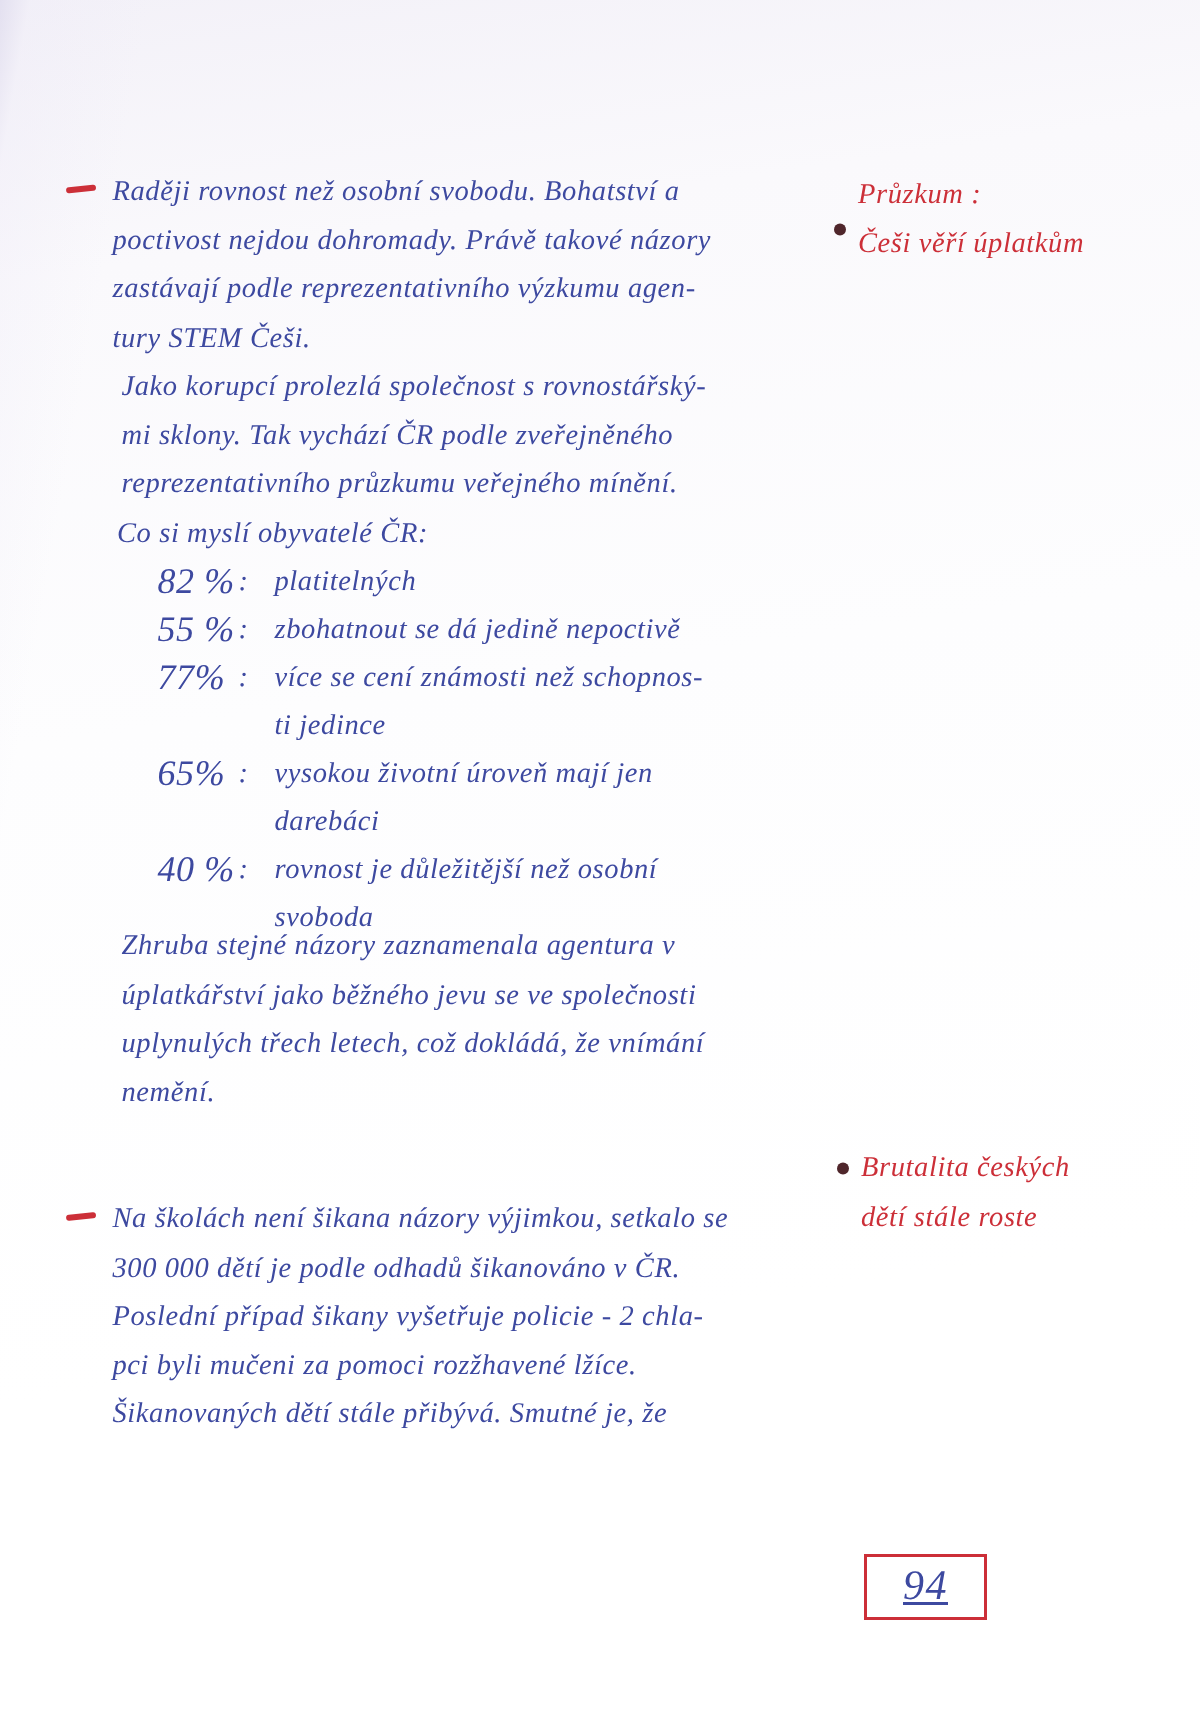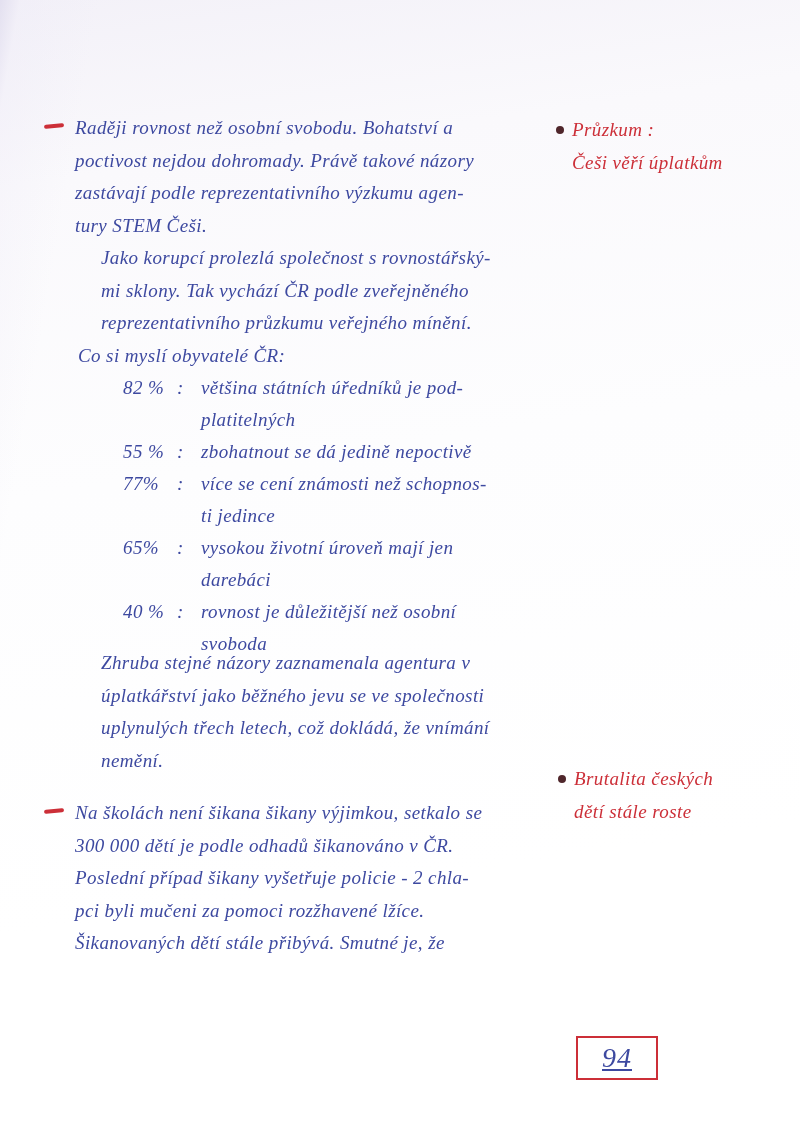--- a/index.html
+++ b/index.html
@@ -12,37 +12,37 @@
     color:var(--ink,#3d49a0);
     background:
       linear-gradient(100deg, rgba(214,210,233,0.55) 0%, rgba(238,235,247,0.35) 2%, rgba(255,255,255,0) 10%),
       linear-gradient(172deg, #f3f1f8 0%, #faf9fc 15%, #fdfdfe 40%, #ffffff 75%);
   }
   .section{position:absolute;width:520px;}
   .sec1{top:112px;left:44px;}
   .sec2{top:797px;left:44px;}
   .body{margin-left:31px;width:505px;}
   .line{line-height:32.5px;font-size:19px;letter-spacing:0.4px;white-space:nowrap;}
-  .para.indent1{margin-left:26px;}
+  .para.indent1{margin-left:6px;}
   .question{margin-left:3px;}
   .stats{margin-left:30px;}
   .stat-row{display:flex;line-height:32px;}
   .stat-row .line{line-height:32px;}
-  .stat-value{display:inline-block;width:54px;font-size:19px;letter-spacing:0.4px;white-space:nowrap;margin-left:18px;}
+  .stat-value{display:inline-block;width:54px;font-size:24px;letter-spacing:0.4px;white-space:nowrap;}
   .stat-colon{display:inline-block;width:24px;font-size:19px;}
   .stat-lines{flex:1;}
   .para3{margin-top:-13px;}
   .dash{
     position:absolute;left:0;top:12px;
     width:20px;height:3.5px;border-radius:2px;
     background:var(--accent,#cc2f38);
     transform:rotate(-6deg);
   }
   .sidenote{position:absolute;display:flex;color:var(--accent,#cc2f38);}
-  .note1{top:114px;left:556px;}
+  .note1{top:114px;left:556px;align-items:center;}
   .note2{top:763px;left:558px;}
   .bullet{
     width:8px;height:8px;border-radius:50%;
     background:var(--bullet,#4f262b);
     margin:12px 8px 0 0;flex:none;
   }
   .note-text .line{font-size:19px;}
   .page-box{
     position:absolute;left:576px;top:1036px;
     width:78px;height:40px;
@@ -72,21 +72,20 @@
           <div class="line">mi sklony. Tak vychází ČR podle zveřejněného</div>
           <div class="line">reprezentativního průzkumu veřejného mínění.</div>
         </div>
       <div class="line question">Co si myslí obyvatelé ČR:</div>
       <div class="stats">
 
           <div class="stat-row">
             <span class="stat-value">82 %</span>
             <span class="stat-colon">:</span>
             <div class="stat-lines">
-              <div class="line">většina státních úředníků je pod-</div>
               <div class="line">platitelných</div>
             </div>
           </div>
 
           <div class="stat-row">
             <span class="stat-value">55 %</span>
             <span class="stat-colon">:</span>
             <div class="stat-lines">
               <div class="line">zbohatnout se dá jedině nepoctivě</div>
             </div>
@@ -135,21 +134,21 @@
       <div class="line">Průzkum :</div>
       <div class="line">Češi věří úplatkům</div>
     </div>
   </div>
 
   <div class="section sec2">
     <div class="dash"></div>
     <div class="body">
       <div class="para">
 
-      <div class="line">Na školách není šikana šikany výjimkou, setkalo se</div>
+      <div class="line">Na školách není šikana názory výjimkou, setkalo se</div>
           <div class="line">300 000 dětí je podle odhadů šikanováno v ČR.</div>
           <div class="line">Poslední případ šikany vyšetřuje policie - 2 chla-</div>
           <div class="line">pci byli mučeni za pomoci rozžhavené lžíce.</div>
           <div class="line">Šikanovaných dětí stále přibývá. Smutné je, že</div>
         </div>
     </div>
   </div>
 
   <div class="sidenote note2">
     <span class="bullet"></span>

